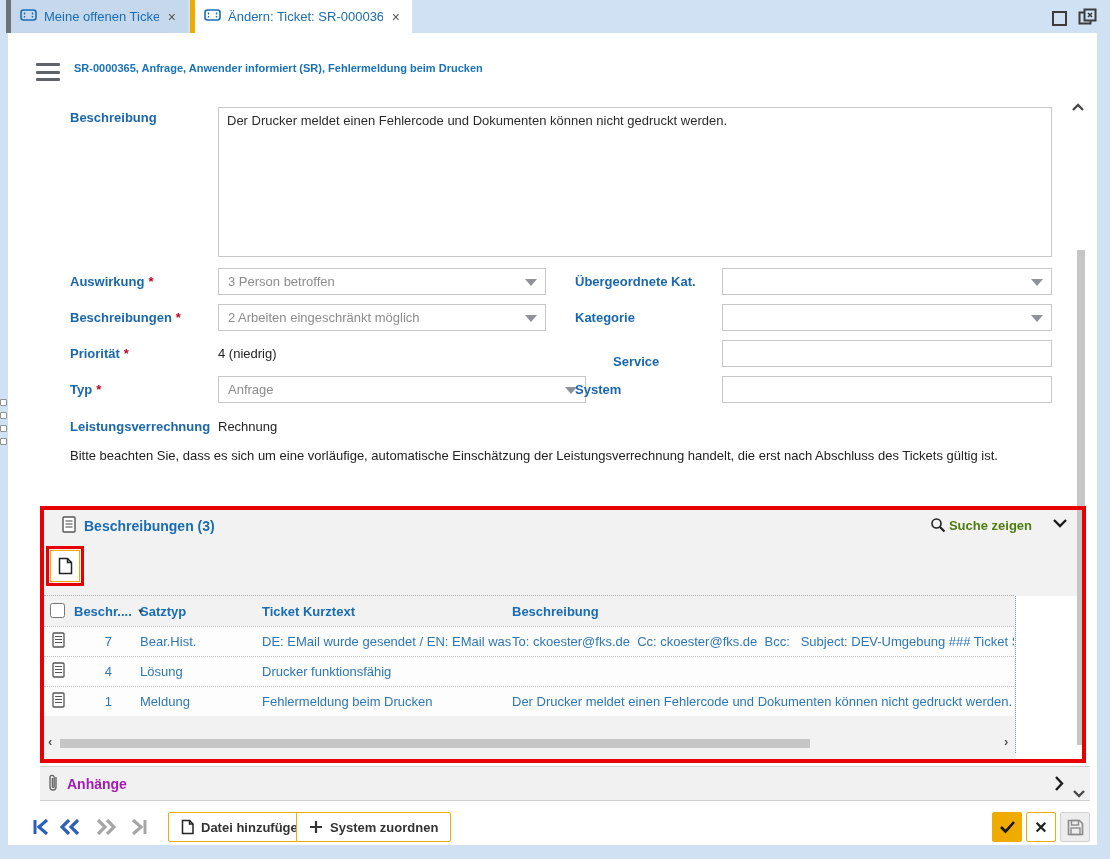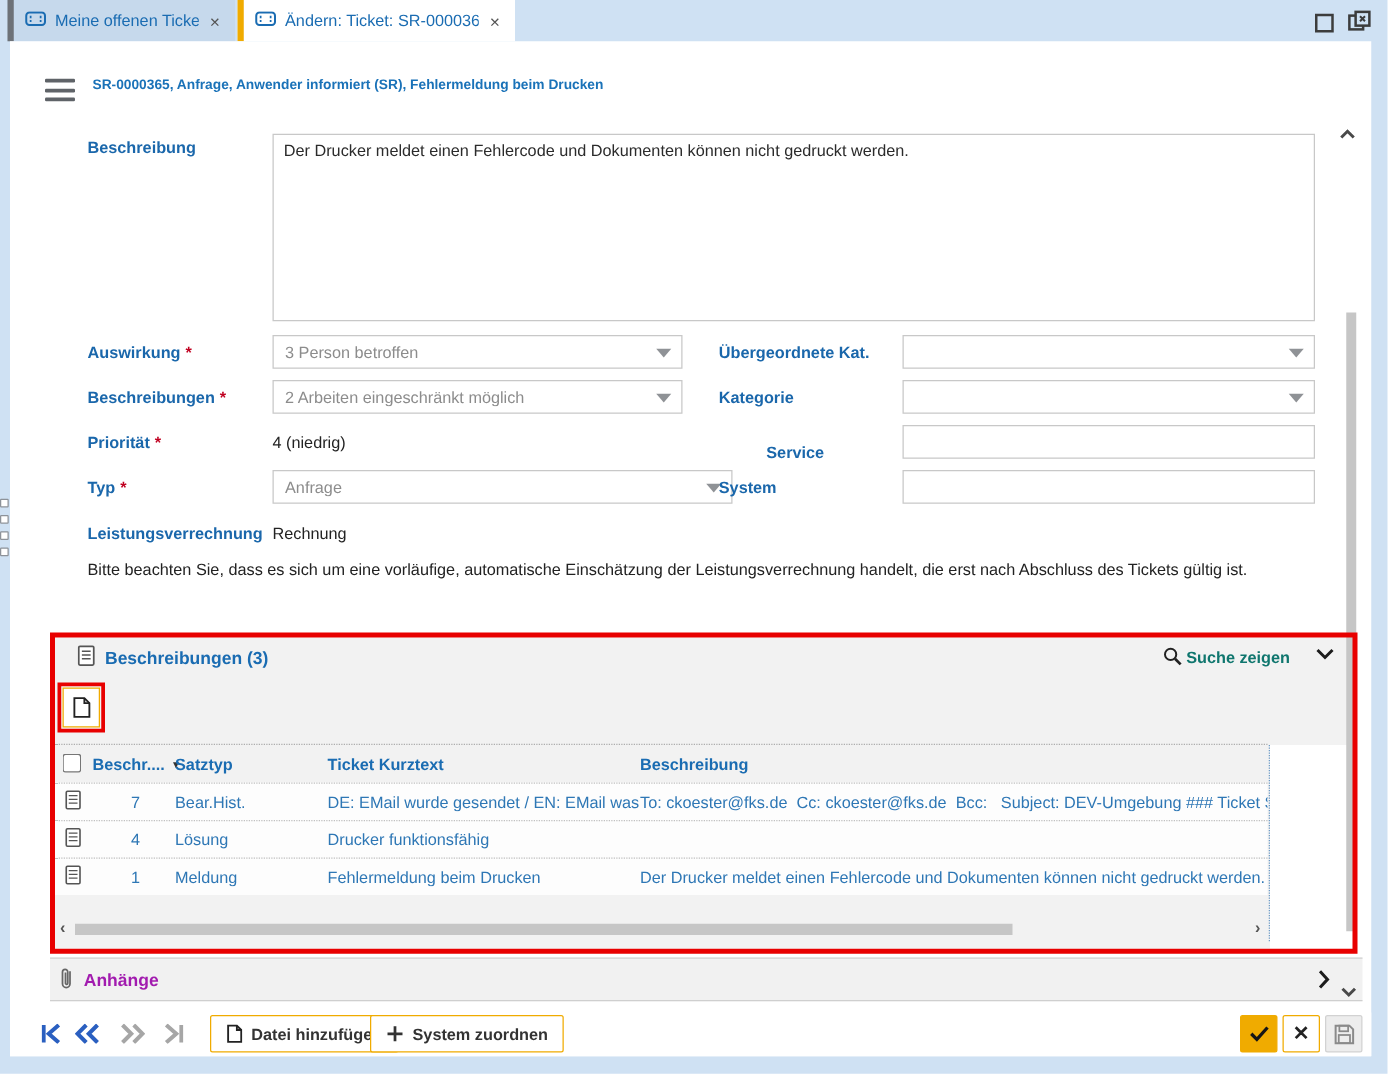--- a/index.html
+++ b/index.html
@@ -59,21 +59,21 @@
 
   
   .panel-bg { position:absolute; left:44px; top:510px; width:1038px; height:249px; background:#f2f2f2; z-index:2; }
   .panel-white-strip { position:absolute; left:972px; top:86px; width:66px; height:163px; background:#fff; }
   .red-box { position:absolute; left:40px; top:506px; width:1046px; height:257px; border:4px solid #e80000; z-index:4; pointer-events:none; }
   .panel-inner { position:absolute; left:44px; top:510px; width:1038px; height:249px; z-index:5; }
 
   .panel-head { position:absolute; left:0; top:0; width:100%; height:32px; display:flex; align-items:center; padding-left:18px; gap:8px; }
   .panel-title { color:#1a6cb2; font-weight:bold; font-size:14px; }
   .search-toggle { position:absolute; right:50px; top:7px; display:flex; align-items:center; gap:3px; cursor:pointer; }
-  .search-toggle span { color:#0f766e; font-weight:bold; font-size:13px; }
+  .search-toggle span { color:#4d7c0f; font-weight:bold; font-size:13px; }
   .collapse-chev { position:absolute; right:14px; top:6px; cursor:pointer; }
 
   .newdoc-annot { position:absolute; left:2px; top:36px; width:38px; height:40px; border:3px solid #e80000; display:flex; align-items:center; justify-content:center; }
   .newdoc-btn { width:30px; height:32px; background:#fff; border:1px solid #f0ab00; display:flex; align-items:center; justify-content:center; cursor:pointer; }
 
   .toolbar-sep { position:absolute; left:0; top:85px; width:970px; border-top:1px dotted #adadad; }
 
   .tbl-grid { display:grid; grid-template-columns:30px 38px 28px 122px 250px 1fr; align-items:center; }
   .tbl-head { position:absolute; left:0; top:87px; width:970px; height:29px; }
   .tbl-head .hdr { color:#1a6cb2; font-weight:bold; font-size:13px; white-space:nowrap; }

